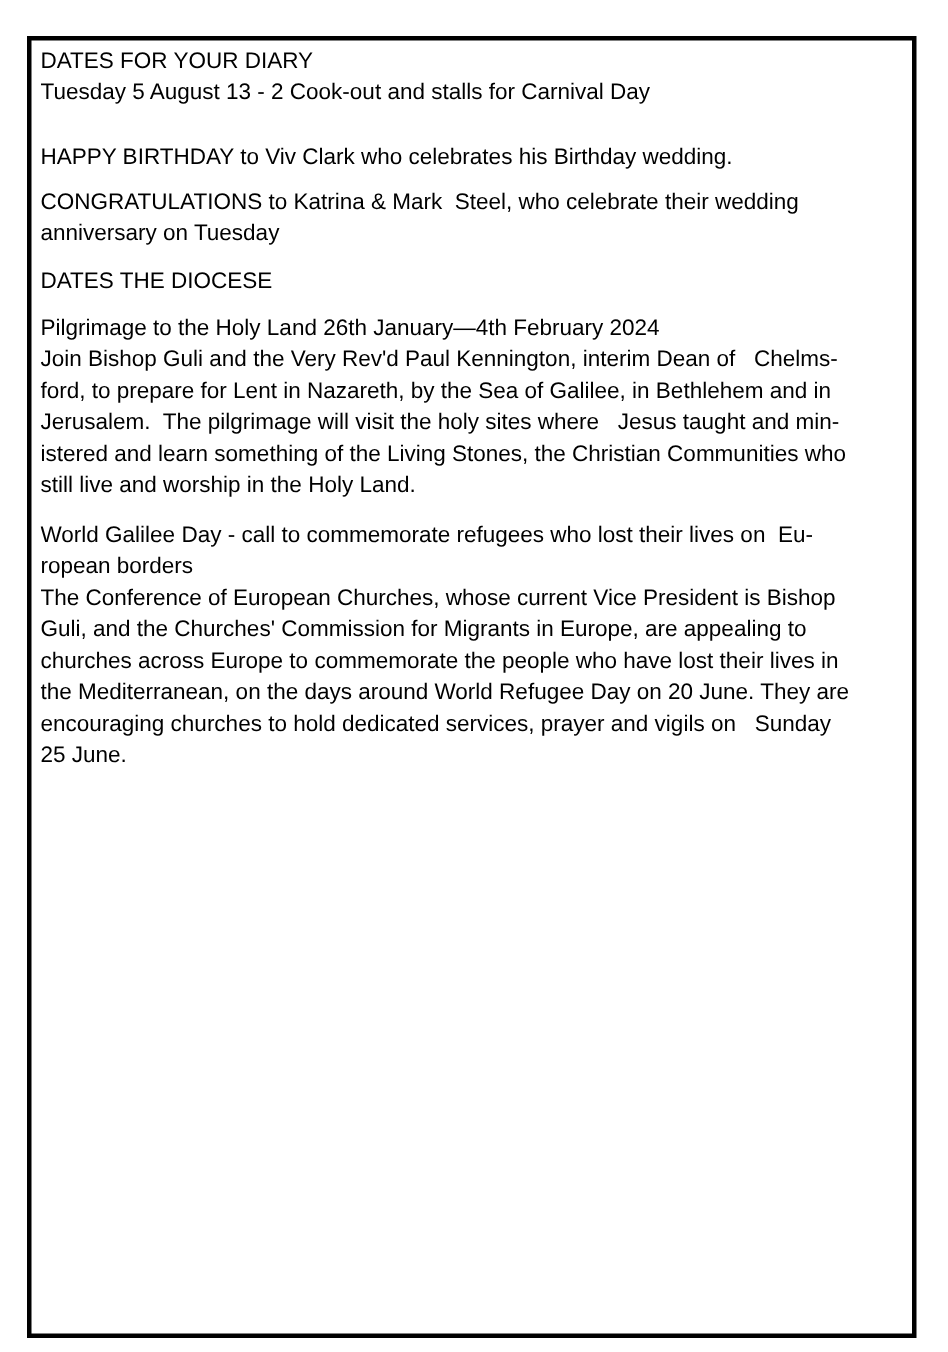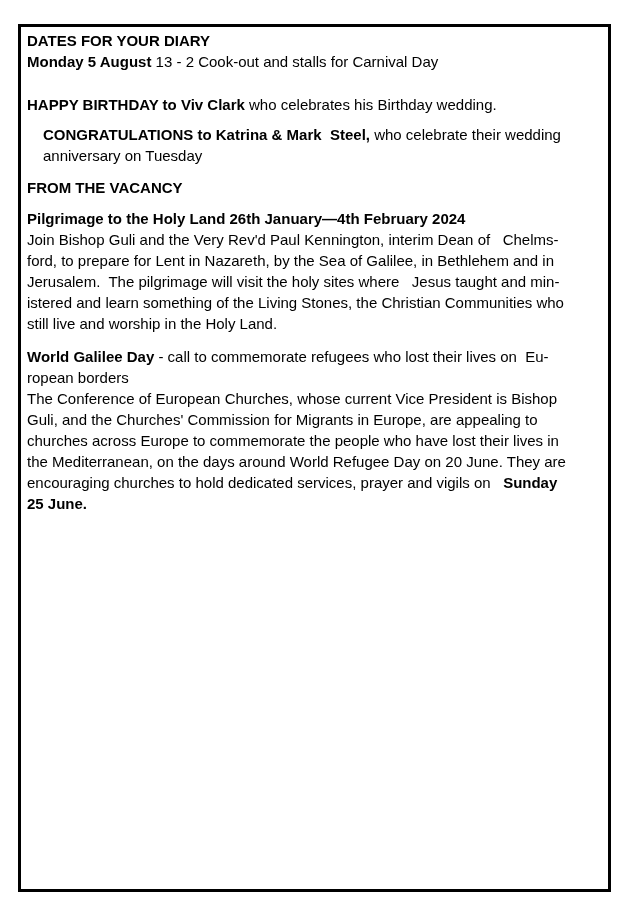--- a/index.html
+++ b/index.html
@@ -32,39 +32,39 @@
     padding:3px 4px 0 6px;
     overflow:hidden;
   }
   .block{
     margin:0 0 10px 0;
     font-size:15px;
     line-height:21px;
     white-space:pre;
     overflow:hidden;
   }
-  .block .b{font-weight:bold;}
+  .block .b{font-weight:normal;}
   .mb7{margin-bottom:0;}
   .mb9{margin-bottom:9px;}
-  .mb11{margin-bottom:11px;margin-left:16px;}
+  .mb11{margin-bottom:11px;}
   .mb12{margin-bottom:12px;}
   .mb22{margin-bottom:22px;}
   .mb46{margin-bottom:46px;}
 </style>
 </head>
 <body>
 
 <div class="page">
   <div class="notice-box">
     <p class="block mb22"><span class="b">DATES FOR YOUR DIARY
-</span><span class="b">Monday 5 August</span><span> 13 - 2 Cook-out and stalls for Carnival Day</span></p>
+</span><span class="b">Tuesday 5 August</span><span> 13 - 2 Cook-out and stalls for Carnival Day</span></p>
     <p class="block mb9"><span class="b">HAPPY BIRTHDAY to Viv Clark</span><span> who celebrates his Birthday wedding.</span></p>
     <p class="block mb11"><span class="b">CONGRATULATIONS to Katrina &amp; Mark  Steel,</span><span> who celebrate their wedding
 anniversary on Tuesday</span></p>
-    <p class="block"><span class="b">FROM THE VACANCY</span></p>
+    <p class="block"><span class="b">DATES THE DIOCESE</span></p>
     <p class="block mb7"><span class="b">Pilgrimage to the Holy Land 26th January—4th February 2024</span></p>
     <p class="block mb12"><span>Join Bishop Guli and the Very Rev'd Paul Kennington, interim Dean of   Chelms-
 ford, to prepare for Lent in Nazareth, by the Sea of Galilee, in Bethlehem and in
 Jerusalem.  The pilgrimage will visit the holy sites where   Jesus taught and min-
 istered and learn something of the Living Stones, the Christian Communities who
 still live and worship in the Holy Land.</span></p>
     <p class="block"><span class="b">World Galilee Day</span><span> - call to commemorate refugees who lost their lives on  Eu-
 ropean borders
 The Conference of European Churches, whose current Vice President is Bishop
 Guli, and the Churches' Commission for Migrants in Europe, are appealing to

